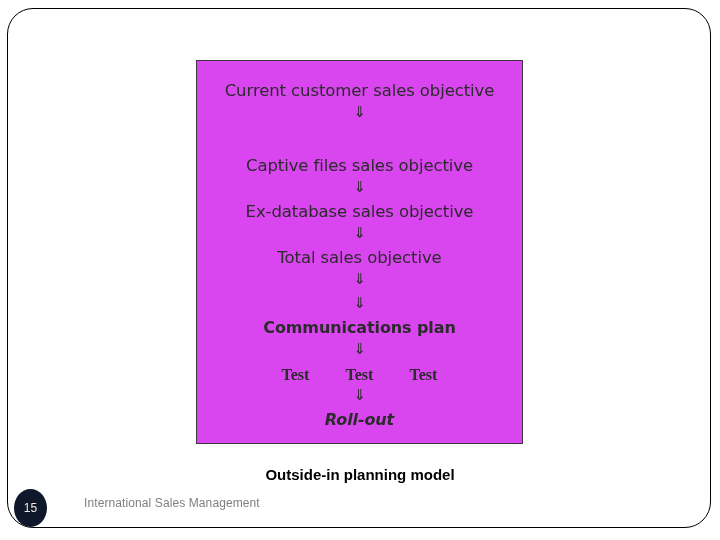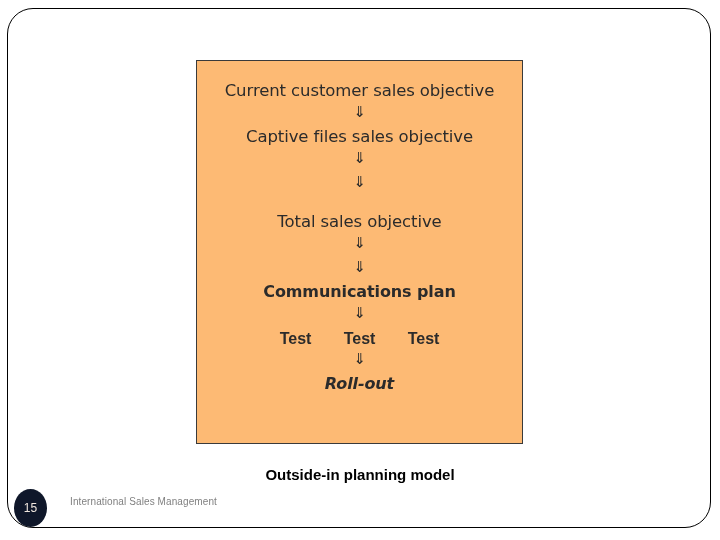--- a/index.html
+++ b/index.html
@@ -30,21 +30,21 @@
 
   
   #diagram-box {
     position: absolute;
     left: 196px;
     top: 60px;
     width: 327px;
     height: 384px;
     border: 1.3px solid #3a3a3a;
     box-sizing: border-box;
-    background: #fdba74;
+    background: #d946ef;
   }
 
   #flow-list {
     position: absolute;
     left: 0;
     top: 22px;
     width: 100%;
     text-align: center;
   }
 
@@ -72,21 +72,21 @@
   }
 
   
   .test-row {
     display: flex;
     justify-content: center;
     align-items: baseline;
     height: 22px;
   }
   .test-row .test-item {
-    font-family: Liberation Sans, sans-serif;
+    font-family: Liberation Serif, serif;
     font-size: 16px;
     font-weight: bold;
     color: #2b2b2b;
     width: 64px;
     text-align: center;
   }
 
   
   #caption {
     position: absolute;
@@ -111,45 +111,46 @@
     display: flex;
     align-items: center;
     justify-content: center;
     font-family: "Liberation Sans", sans-serif;
     font-size: 12px;
     color: #f0e6de;
   }
 
   #footer-text {
     position: absolute;
-    left: 70px;
+    left: 84px;
     top: 496px;
     font-family: "Liberation Sans", sans-serif;
-    font-size: 10px;
+    font-size: 12px;
     color: #808080;
     letter-spacing: 0.1px;
   }
 </style>
 </head>
 <body>
 
 <div id="slide-frame" style="border-color: rgb(0, 0, 0);"></div>
 
 <div id="diagram-box" style="border-color: rgb(58, 58, 58);">
   <div id="flow-list">
 
     <div class="flow-step" style="color: rgb(43, 43, 43);">Current customer sales objective</div>
     <div class="flow-arrow" style="color: rgb(43, 43, 43);">⇓</div>
 
-    <div class="flow-step" style="color: rgb(43, 43, 43);">Captive files sales objective</div>
+    <div class="flow-step" style="color: rgb(43, 43, 43); margin-top: 29px;">Captive files sales objective</div>
     <div class="flow-arrow" style="color: rgb(43, 43, 43);">⇓</div>
 
+    <div class="flow-step" style="color: rgb(43, 43, 43);">Ex-database sales objective</div>
     <div class="flow-arrow" style="color: rgb(43, 43, 43);">⇓</div>
 
-    <div class="flow-step" style="color: rgb(43, 43, 43); margin-top: 15px;">Total sales objective</div>
+    <div class="flow-step" style="color: rgb(43, 43, 43);">Total sales objective</div>
     <div class="flow-arrow" style="color: rgb(43, 43, 43);">⇓</div>
 
     <div class="flow-arrow" style="color: rgb(43, 43, 43);">⇓</div>
 
     <div class="flow-step bold-step" style="color: rgb(43, 43, 43);">Communications plan</div>
     <div class="flow-arrow" style="color: rgb(43, 43, 43);">⇓</div>
 
     <div class="test-row">
       <span class="test-item" style="color: rgb(43, 43, 43);">Test</span>
       <span class="test-item" style="color: rgb(43, 43, 43);">Test</span>

